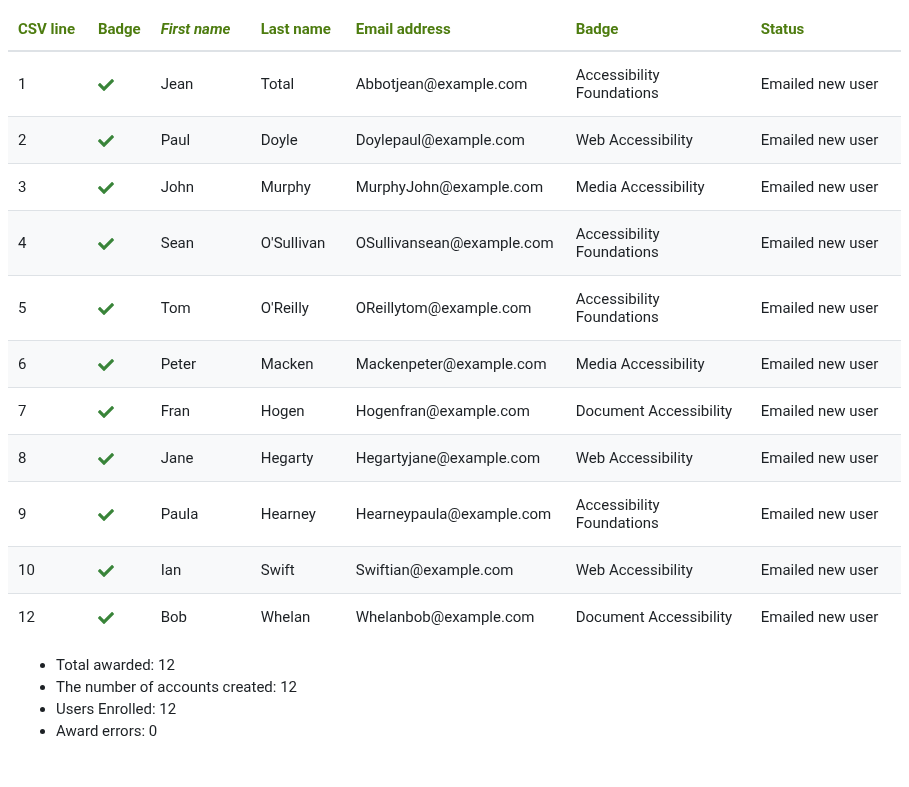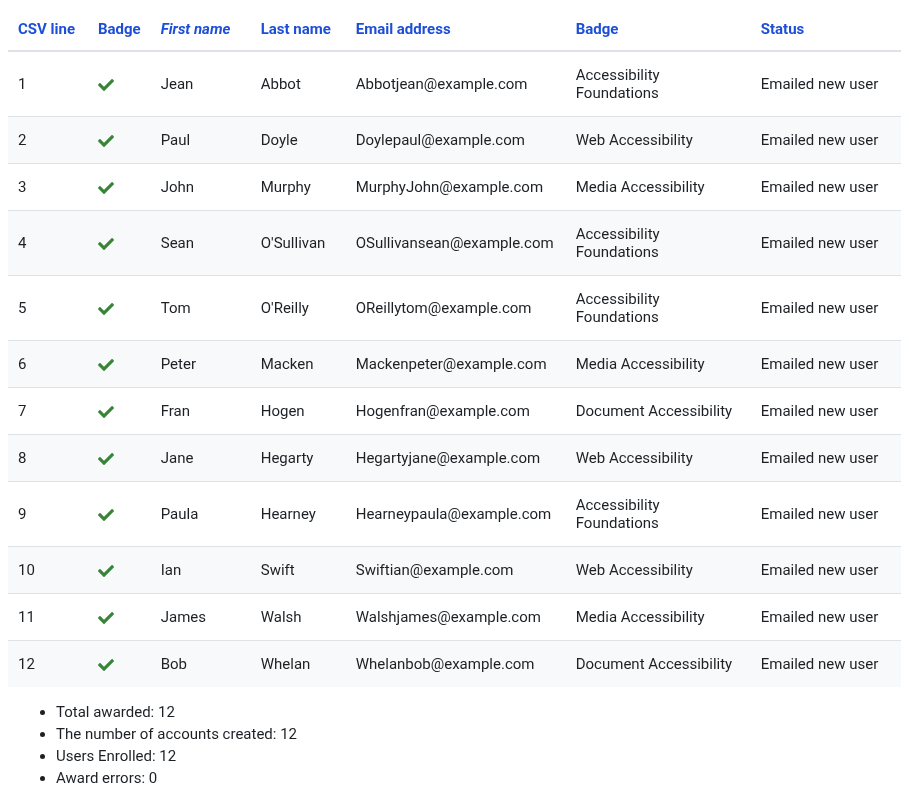--- a/index.html
+++ b/index.html
@@ -14,21 +14,21 @@
   .wrap { padding: 8px; }
   table {
     width: 100%;
     border-collapse: collapse;
   }
   thead th {
     text-align: left;
     font-weight: 700;
     padding: 12px 10px;
     border-bottom: 2px solid #dee2e6;
-    color: #1d4ed8;
+    color: #4d7c0f;
     background: #fff;
   }
   tbody td {
     padding: 14px 10px;
     border-top: 1px solid #dee2e6;
     vertical-align: middle;
     color: #1d2125;
   }
   tbody tr:nth-child(even) td {
     background: #f8f9fa;
@@ -72,21 +72,21 @@
         <th>Status</th>
       </tr>
     </thead>
     <tbody id="tbody">
         <tr>
           <td>1</td>
           <td><span class="check-icon"><svg viewBox="0 0 512 512" width="16" height="16">
                 <path fill="#398439" d="M173.9 439.4l-166.4-166.4c-10-10-10-26.2 0-36.2l36.2-36.2c10-10 26.2-10 36.2 0L192 312.7 432.1 72.6c10-10 26.2-10 36.2 0l36.2 36.2c10 10 10 26.2 0 36.2L210.1 439.4c-10 10-26.2 10-36.2 0z"></path>
               </svg></span></td>
           <td>Jean</td>
-          <td>Abbot</td>
+          <td>Total</td>
           <td>Abbotjean@example.com</td>
           <td>Accessibility Foundations</td>
           <td>Emailed new user</td>
         </tr>
         <tr>
           <td>2</td>
           <td><span class="check-icon"><svg viewBox="0 0 512 512" width="16" height="16">
                 <path fill="#398439" d="M173.9 439.4l-166.4-166.4c-10-10-10-26.2 0-36.2l36.2-36.2c10-10 26.2-10 36.2 0L192 312.7 432.1 72.6c10-10 26.2-10 36.2 0l36.2 36.2c10 10 10 26.2 0 36.2L210.1 439.4c-10 10-26.2 10-36.2 0z"></path>
               </svg></span></td>
           <td>Paul</td>
@@ -177,31 +177,20 @@
           <td><span class="check-icon"><svg viewBox="0 0 512 512" width="16" height="16">
                 <path fill="#398439" d="M173.9 439.4l-166.4-166.4c-10-10-10-26.2 0-36.2l36.2-36.2c10-10 26.2-10 36.2 0L192 312.7 432.1 72.6c10-10 26.2-10 36.2 0l36.2 36.2c10 10 10 26.2 0 36.2L210.1 439.4c-10 10-26.2 10-36.2 0z"></path>
               </svg></span></td>
           <td>Ian</td>
           <td>Swift</td>
           <td>Swiftian@example.com</td>
           <td>Web Accessibility</td>
           <td>Emailed new user</td>
         </tr>
         <tr>
-          <td>11</td>
-          <td><span class="check-icon"><svg viewBox="0 0 512 512" width="16" height="16">
-                <path fill="#398439" d="M173.9 439.4l-166.4-166.4c-10-10-10-26.2 0-36.2l36.2-36.2c10-10 26.2-10 36.2 0L192 312.7 432.1 72.6c10-10 26.2-10 36.2 0l36.2 36.2c10 10 10 26.2 0 36.2L210.1 439.4c-10 10-26.2 10-36.2 0z"></path>
-              </svg></span></td>
-          <td>James</td>
-          <td>Walsh</td>
-          <td>Walshjames@example.com</td>
-          <td>Media Accessibility</td>
-          <td>Emailed new user</td>
-        </tr>
-        <tr>
           <td>12</td>
           <td><span class="check-icon"><svg viewBox="0 0 512 512" width="16" height="16">
                 <path fill="#398439" d="M173.9 439.4l-166.4-166.4c-10-10-10-26.2 0-36.2l36.2-36.2c10-10 26.2-10 36.2 0L192 312.7 432.1 72.6c10-10 26.2-10 36.2 0l36.2 36.2c10 10 10 26.2 0 36.2L210.1 439.4c-10 10-26.2 10-36.2 0z"></path>
               </svg></span></td>
           <td>Bob</td>
           <td>Whelan</td>
           <td>Whelanbob@example.com</td>
           <td>Document Accessibility</td>
           <td>Emailed new user</td>
         </tr>

